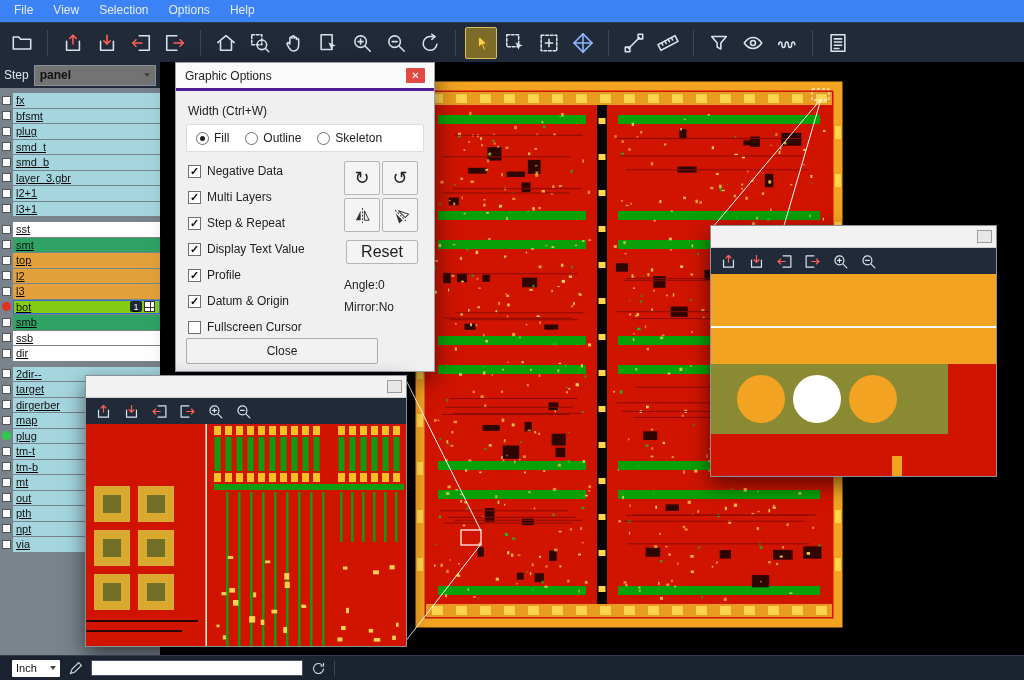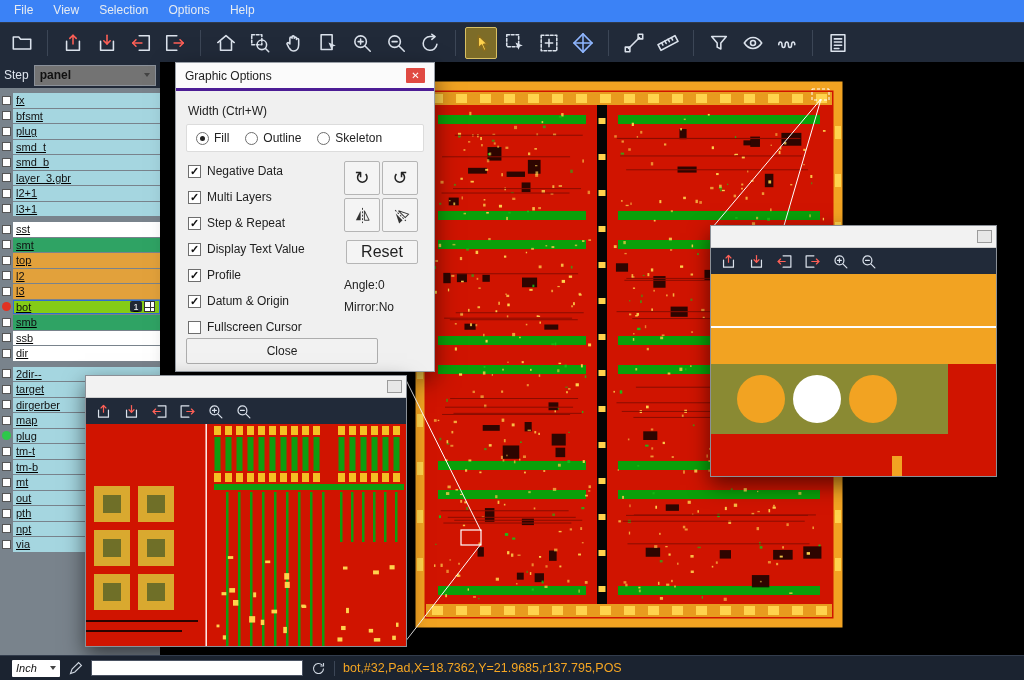--- a/index.html
+++ b/index.html
@@ -70,21 +70,21 @@
   .cb.checked::after{content:"\2713";font-weight:bold;line-height:1;}
   #ctl-col{position:absolute;left:168px;top:70px;width:86px;}
   .sq-btn{width:36px;height:34px;background:#f4f4f4;border:1px solid #b5b5b5;border-radius:2px;display:inline-flex;align-items:center;justify-content:center;font-size:18px;color:#222;margin:0 2px 3px 0;box-sizing:border-box;vertical-align:top;}
   #reset-btn{width:72px;height:24px;background:#f4f4f4;border:1px solid #b5b5b5;border-radius:2px;font-size:16px;display:flex;align-items:center;justify-content:center;margin:5px 0 0 2px;box-sizing:border-box;}
   #angle-text{margin-top:14px;}
   #mirror-text{margin-top:8px;}
   #close-btn{position:absolute;left:10px;bottom:10px;width:192px;height:26px;background:#f2f2f2;border:1px solid #adadad;border-radius:2px;display:flex;align-items:center;justify-content:center;font-size:12px;box-sizing:border-box;}
 
   
   #statusbar{position:absolute;left:0;bottom:0;width:1024px;height:25px;background:#1b2330;border-top:1px solid #323c4c;display:flex;align-items:center;gap:8px;padding-left:12px;box-sizing:border-box;}
-  #unit-select{width:48px;height:17px;background:#fff;display:flex;align-items:center;justify-content:space-between;padding:0 4px;font-size:11px;color:#111;border-radius:1px;box-sizing:border-box;flex:none;font-style:italic;}
+  #unit-select{width:48px;height:17px;background:#fff;display:flex;align-items:center;justify-content:space-between;padding:0 4px;font-size:11px;color:#111;border-radius:1px;box-sizing:border-box;flex:none;}
   #cmd-input{width:212px;height:16px;border:1px solid #4a5262;background:#fff;font-size:11px;padding:0 3px;box-sizing:border-box;flex:none;}
   .ssep{width:1px;height:15px;background:#3c4656;flex:none;}
   #status-msg{color:#f5a623;font-size:12.5px;white-space:nowrap;}
 </style>
 </head>
 <body>
 
 <div id="app">
 
   <div id="menubar">
@@ -1467,16 +1467,15 @@
     </div>
     <svg width="15" height="15" viewBox="0 0 24 24" fill="none" stroke="#cfd6e0" stroke-width="1.8">
         <path d="M4 20l2.5-7L17 2.5 21.5 7 11 17.5 4 20z"></path>
       </svg>
     <input id="cmd-input" value="" style="">
     <svg width="15" height="15" viewBox="0 0 24 24" fill="none" stroke="#cfd6e0" stroke-width="1.8">
         <path d="M20 12a8 8 0 1 1-2.3-5.6"></path>
         <path d="M20 3v5h-5"></path>
       </svg>
     <div class="ssep"></div>
-    <span id="status-msg">bot,#32,Pad,X=18.7362,Y=21.9685,r137.795,POS</span>
   </div>
 
 </div>
 
 </body></html>

